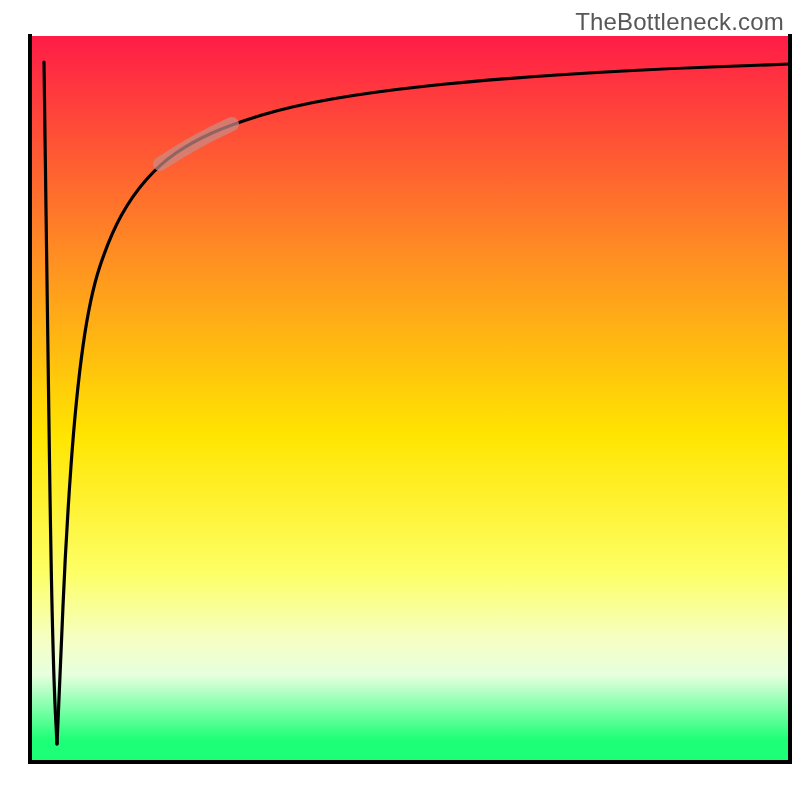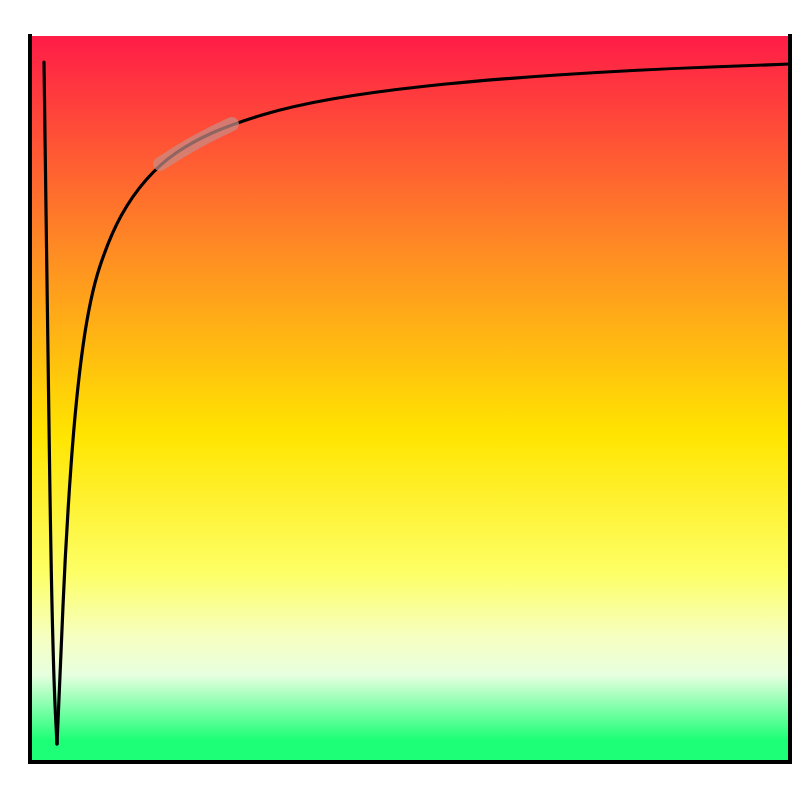--- a/index.html
+++ b/index.html
@@ -46,20 +46,21 @@
   }
   .axis-bottom {
     left: 28px; top: 760px; width: 764px; height: 4px;
   }
 </style>
 </head>
 <body>
 
 <div class="chart-container">
 
+  <div class="attribution">TheBottleneck.com</div>
 
   <div class="plot-area">
     <svg class="gradient-bg" viewBox="0 0 758 726" preserveAspectRatio="none">
       <defs>
         <linearGradient id="bg-grad" x1="0" y1="0" x2="0" y2="1">
             <stop offset="0%" stop-color="#ff1c47"></stop>
             <stop offset="30%" stop-color="#ff8d23"></stop>
             <stop offset="55.00000000000001%" stop-color="#ffe500"></stop>
             <stop offset="74%" stop-color="#fdff66"></stop>
             <stop offset="83%" stop-color="#f6ffc3"></stop>

